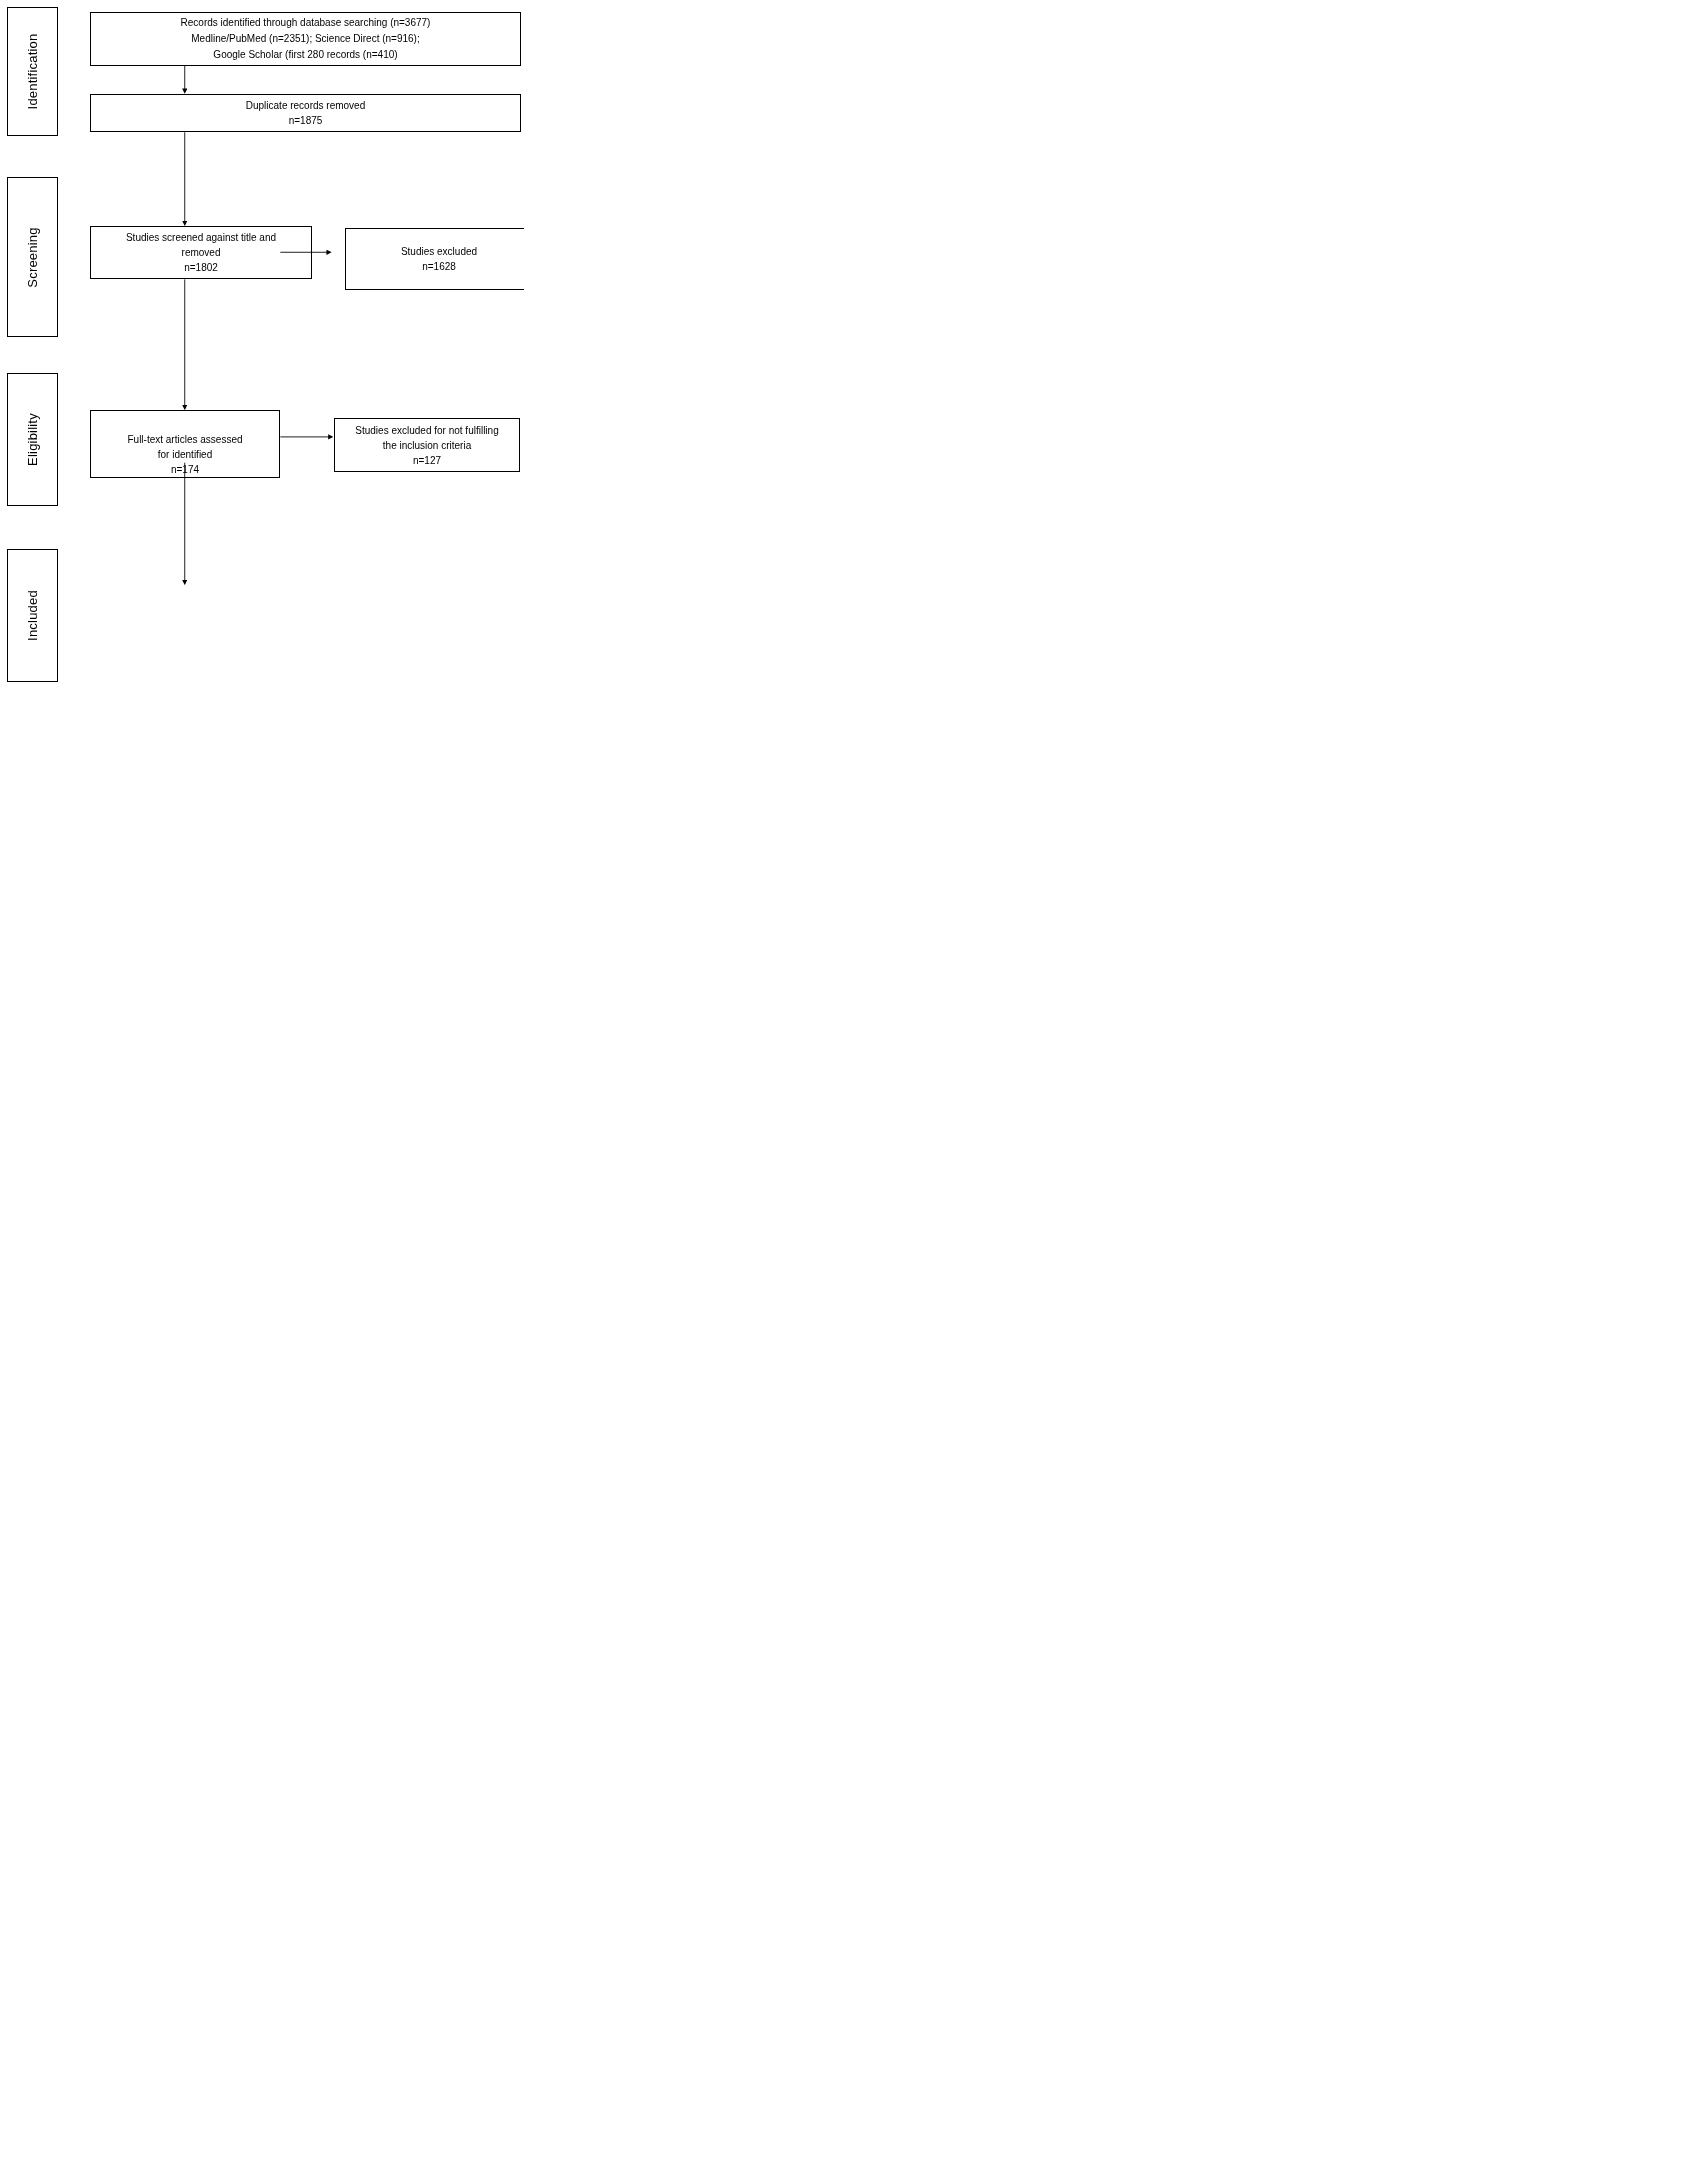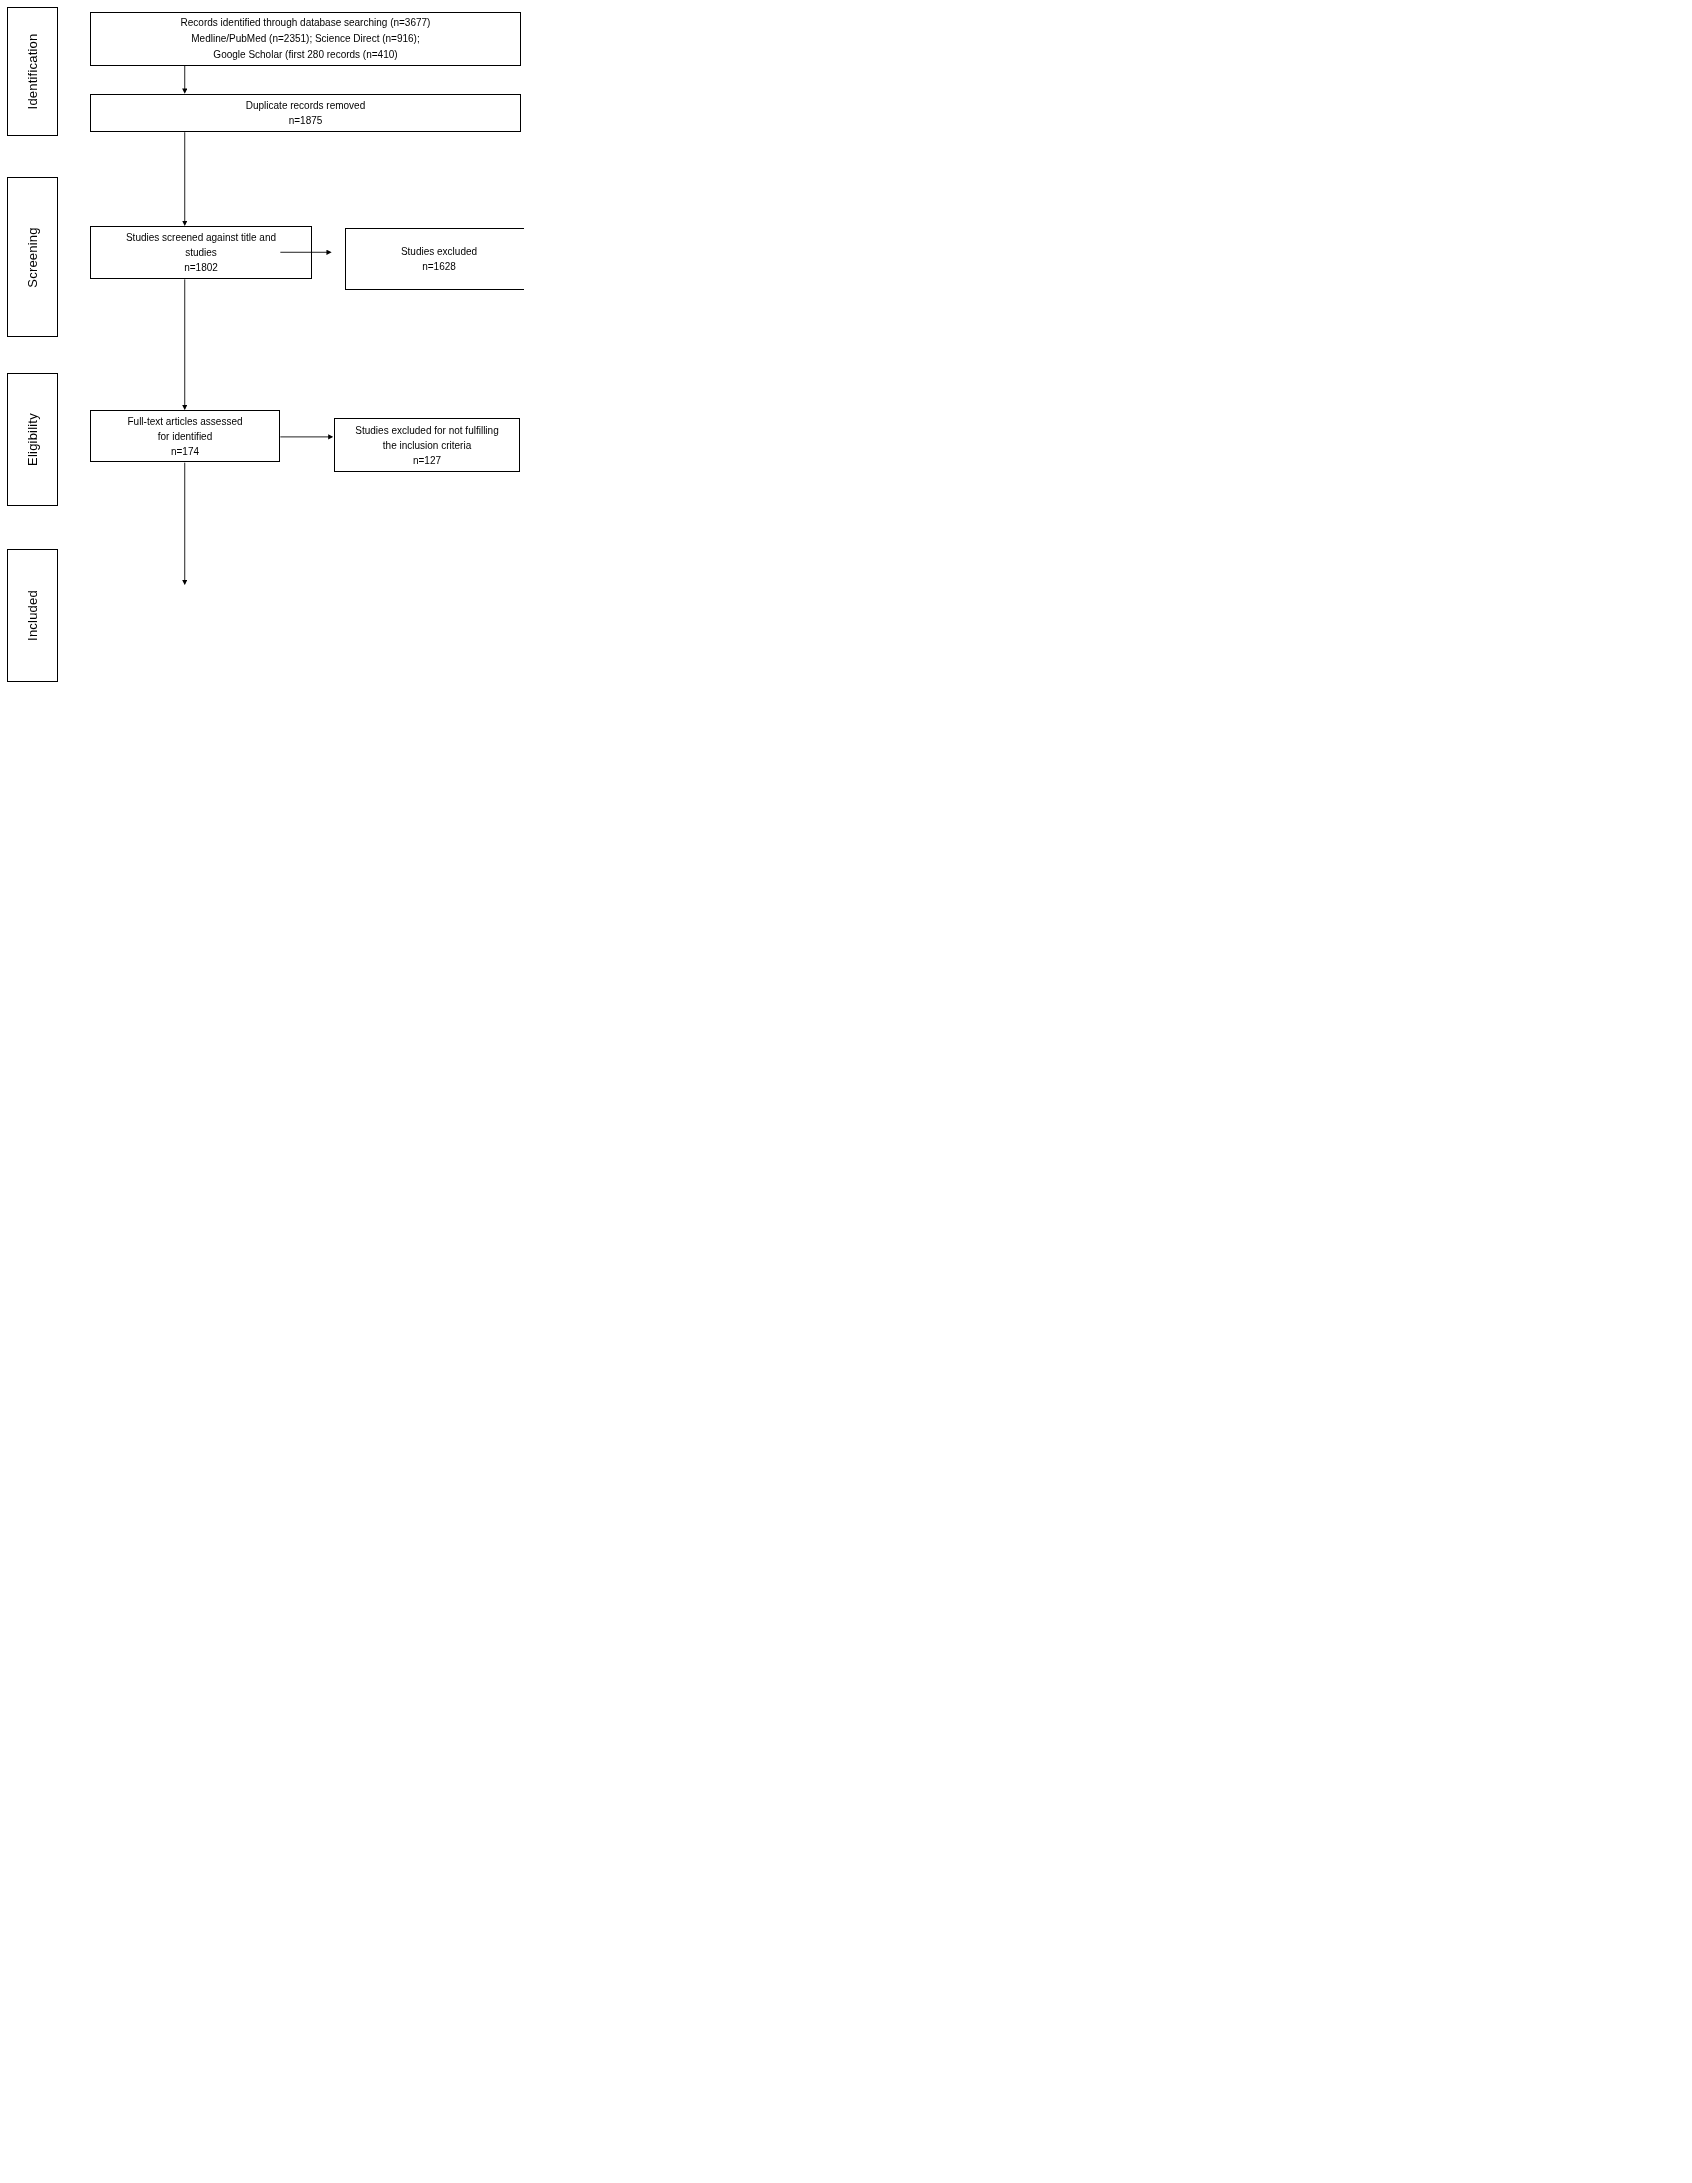--- a/index.html
+++ b/index.html
@@ -58,21 +58,21 @@
     font-size: 10px;
     line-height: 15px;
     color: #000000;
     white-space: nowrap;
   }
   #box-identified { left: 90px; top: 11.8px;  width: 431px; height: 54px; justify-content: center; }
   #box-identified .line { line-height: 15.7px; }
   #box-duplicates { left: 90px; top: 94px; width: 431px; height: 38px;  }
   #box-screened   { left: 90px; top: 226px; width: 222px; height: 53px; }
   #box-screened-excluded { left: 345px; top: 228px; width: 188px; height: 62px; }
-  #box-fulltext   { left: 90px; top: 410px; width: 190px; height: 52px; }
+  #box-fulltext   { left: 90px; top: 410px; width: 190px; height: 68px; justify-content: flex-end; }
   #box-fulltext-excluded { left: 334px; top: 410px; width: 186px; height: 54px; margin-top: 8px; }
   #box-included   { left: 90px; top: 586px; width: 431px; height: 50px; }
 
   .arrows {
     position: absolute;
     left: 0;
     top: 0;
     pointer-events: none;
   }
 </style>
@@ -100,21 +100,21 @@
     <span class="line">Google Scholar (first 280 records (n=410)</span>
   </div>
 
   <div class="flow-box" id="box-duplicates">
     <span class="line">Duplicate records removed</span>
     <span class="line">n=1875</span>
   </div>
 
   <div class="flow-box" id="box-screened">
     <span class="line">Studies screened against title and</span>
-    <span class="line">studies</span>
+    <span class="line">removed</span>
     <span class="line">n=1802</span>
   </div>
 
   <div class="flow-box" id="box-screened-excluded">
     <span class="line">Studies excluded</span>
     <span class="line">n=1628</span>
   </div>
 
   <div class="flow-box" id="box-fulltext">
     <span class="line">Full-text articles assessed</span>

